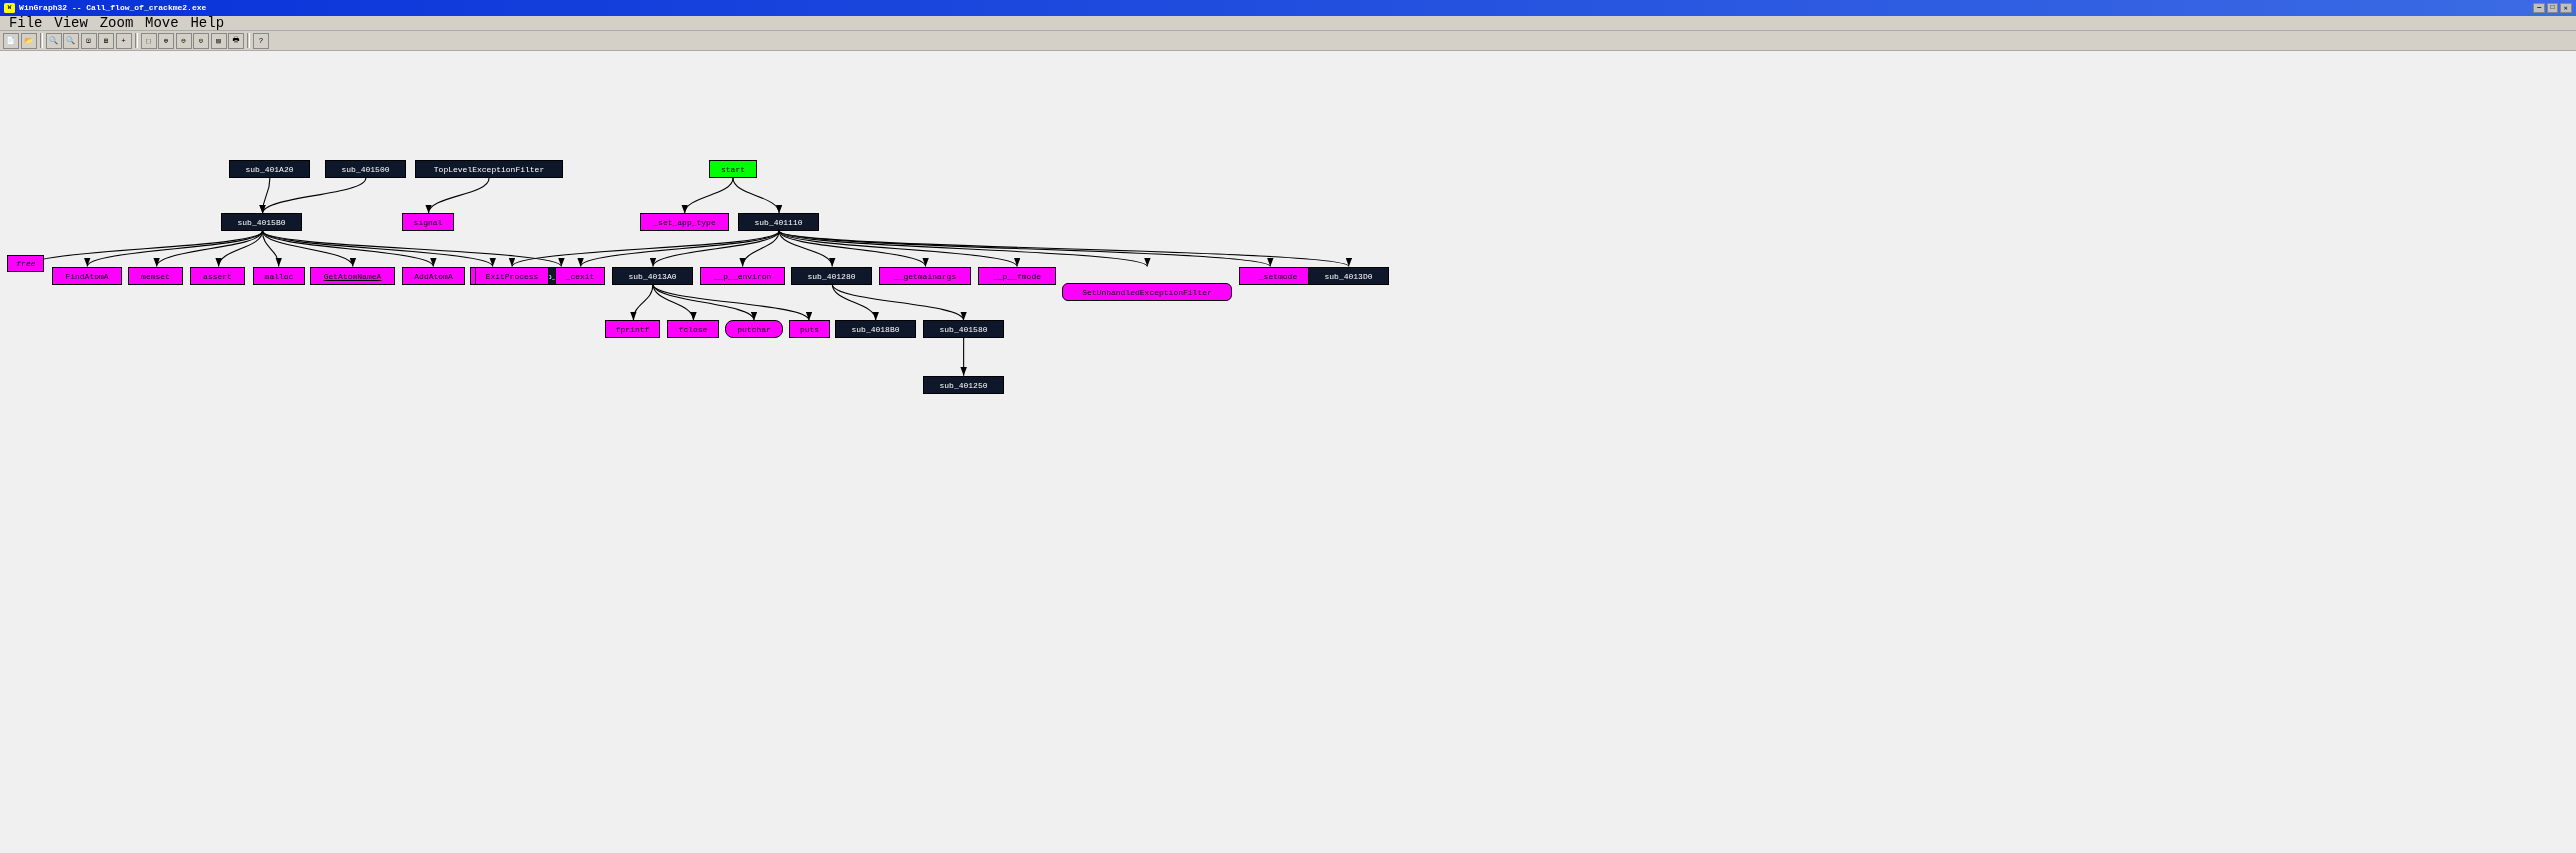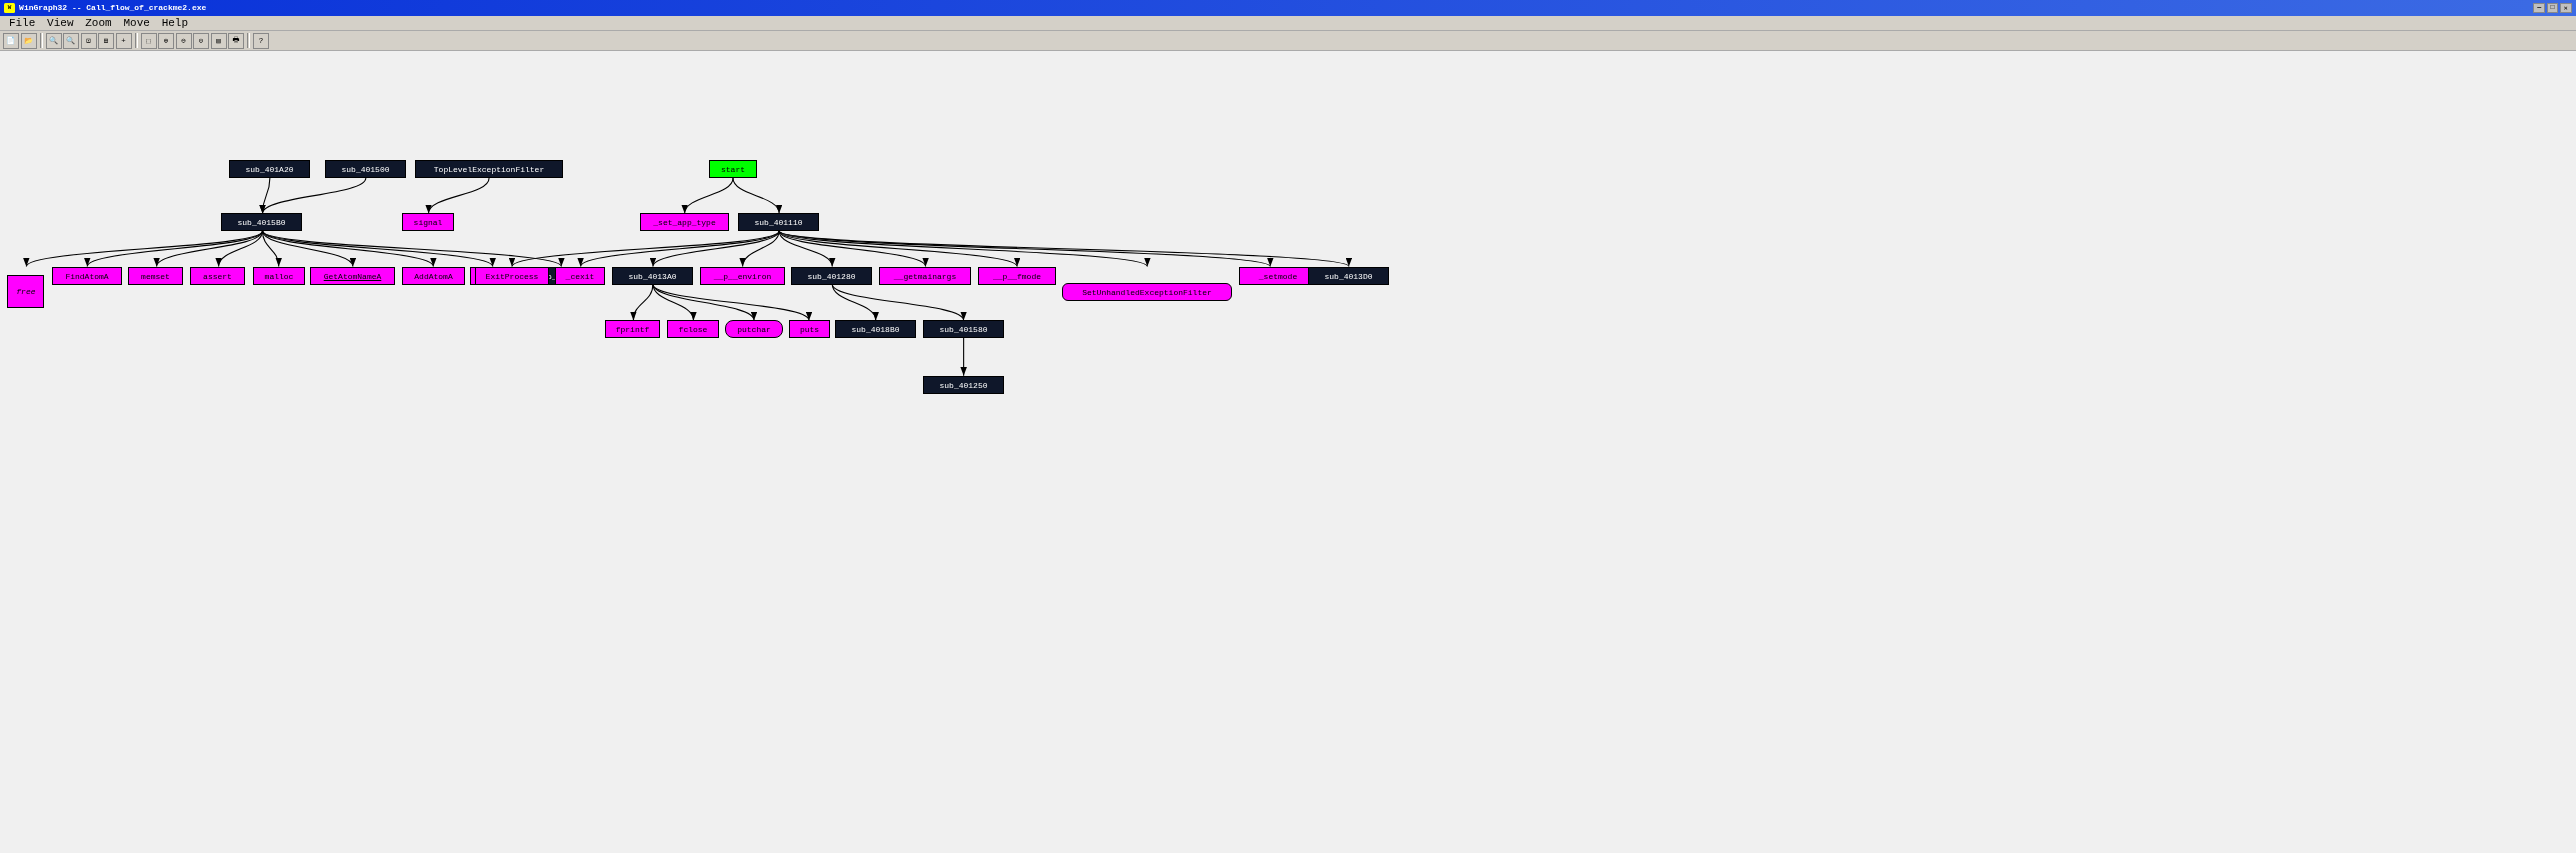--- a/index.html
+++ b/index.html
@@ -61,21 +61,21 @@
     #menu-bar {
       background: #d4d0c8;
       height: 14.8px;
       display: flex;
       align-items: center;
       padding: 0 3px;
       border-bottom: 0.7px solid #aaa;
     }
     .menu-item {
       padding: 1.5px 5.9px;
-      font-size: 11px;
+      font-size: 14px;
       cursor: pointer;
     }
 
     
     #toolbar {
       background: #d4d0c8;
       height: 20.7px;
       display: flex;
       align-items: center;
       padding: 1.5px 3px;
@@ -234,21 +234,21 @@
       <path d="M 884 316 C 884 340.5, 1095.5 340.5, 1095.5 365" class="edge"></path>
       <path d="M 1127 316 C 1127 340.5, 1186 340.5, 1186 365" class="edge"></path>
       <path d="M 1127 316 C 1127 340.5, 1305 340.5, 1305 365" class="edge"></path>
       <path d="M 1305 389 C 1305 414.5, 1305 414.5, 1305 440" class="edge"></path>
     </svg>
 <div class="node node-black" style="left: 229px; top: 109px; width: 81px; height: 17.7px;">sub_401A20</div>
     <div class="node node-black" style="left: 325px; top: 109px; width: 81px; height: 17.7px;">sub_401500</div>
     <div class="node node-black" style="left: 415px; top: 109px; width: 148px; height: 17.7px;">TopLevelExceptionFilter</div>
     <div class="node node-black" style="left: 221px; top: 162px; width: 81px; height: 17.7px;">sub_4015B0</div>
     <div class="node node-magenta" style="left: 402px; top: 162px; width: 52px; height: 17.7px;">signal</div>
-    <div class="node node-magenta" style="left: 7.4px; top: 224px; width: 37px; height: 33px; font-style: italic;">free</div>
+    <div class="node node-magenta" style="left: 7.4px; top: 204px; width: 37px; height: 17px; font-style: italic;">free</div>
     <div class="node node-magenta" style="left: 52px; top: 216px; width: 70px; height: 17.7px;">FindAtomA</div>
     <div class="node node-magenta" style="left: 128px; top: 216px; width: 55px; height: 17.7px;">memset</div>
     <div class="node node-magenta" style="left: 190px; top: 216px; width: 55px; height: 17.7px;">assert</div>
     <div class="node node-magenta" style="left: 253px; top: 216px; width: 52px; height: 17.7px;">malloc</div>
     <div class="node node-magenta" style="left: 310px; top: 216px; width: 85px; height: 17.7px; text-decoration: underline;">GetAtomNameA</div>
     <div class="node node-magenta" style="left: 402px; top: 216px; width: 63px; height: 17.7px;">AddAtomA</div>
     <div class="node node-magenta" style="left: 470px; top: 216px; width: 44px; height: 17.7px;">abort</div>
     <div class="node node-black" style="left: 521px; top: 216px; width: 81px; height: 17.7px;">sub_4014F0</div>
     <div class="node node-green" style="left: 709px; top: 109px; width: 48px; height: 17.7px;">start</div>
     <div class="node node-magenta" style="left: 640px; top: 162px; width: 89px; height: 17.7px;">_set_app_type</div>

